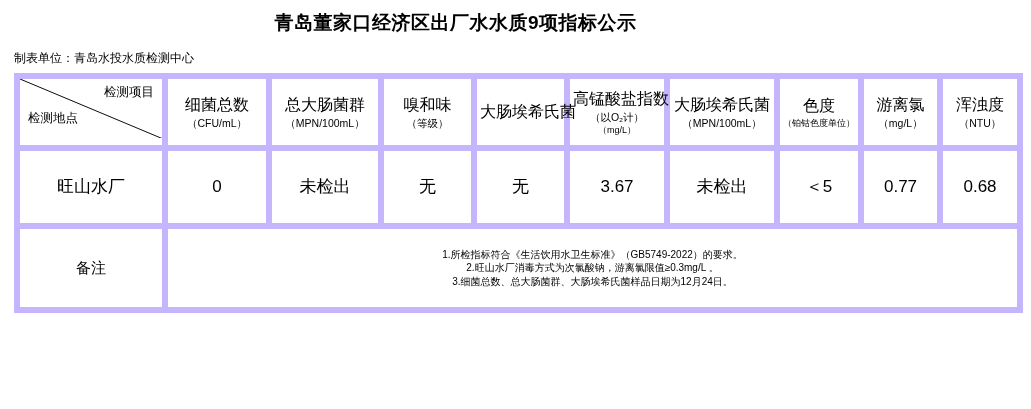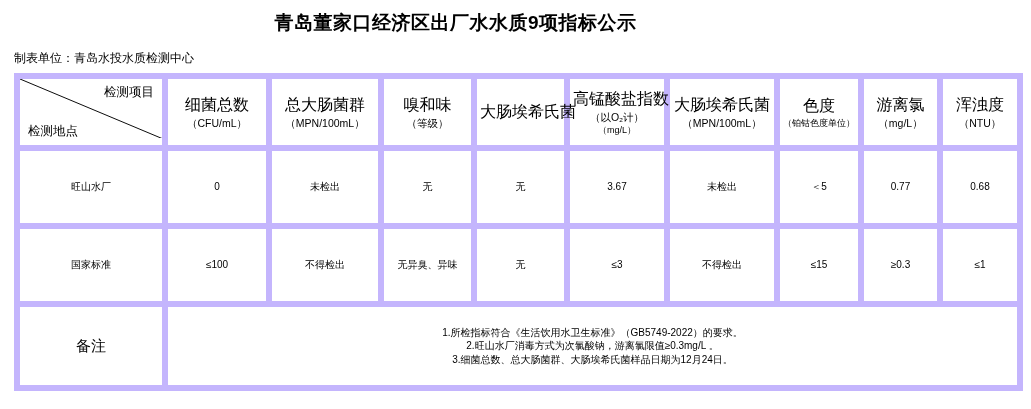--- a/index.html
+++ b/index.html
@@ -79,28 +79,28 @@
   }
   .corner .lbl-top {
     position: absolute;
     top: 5px;
     right: 8px;
     font-size: 12.5px;
     white-space: nowrap;
   }
   .corner .lbl-bottom {
     position: absolute;
-    bottom: 5px;
+    bottom: 18px;
     left: 8px;
     font-size: 12.5px;
     white-space: nowrap;
   }
   .data-row td {
     height: 68px;
-    font-size: 10px;
+    font-size: 17px;
   }
   .row-label {
     font-size: 13.5px;
   }
   .note-row td {
     height: 74px;
   }
   .note-label {
     font-size: 15px;
     text-align: center;
@@ -192,32 +192,20 @@
         <td>未检出</td>
         <td>无</td>
         <td>无</td>
         <td>3.67</td>
         <td>未检出</td>
         <td>＜5</td>
         <td>0.77</td>
         <td>0.68</td>
       </tr>
 
-      <tr class="data-row">
-        <td class="row-label">国家标准</td>
-        <td>≤100</td>
-        <td>不得检出</td>
-        <td>无异臭、异味</td>
-        <td>无</td>
-        <td>≤3</td>
-        <td>不得检出</td>
-        <td>≤15</td>
-        <td>≥0.3</td>
-        <td>≤1</td>
-      </tr>
 
       <tr class="note-row">
         <td class="note-label">备注</td>
         <td class="note-body" colspan="9">
           <div>1.所检指标符合《生活饮用水卫生标准》（GB5749-2022）的要求。</div>
           <div>2.旺山水厂消毒方式为次氯酸钠，游离氯限值≥0.3mg/L 。</div>
           <div>3.细菌总数、总大肠菌群、大肠埃希氏菌样品日期为12月24日。</div>
         </td>
       </tr>
     </tbody>

